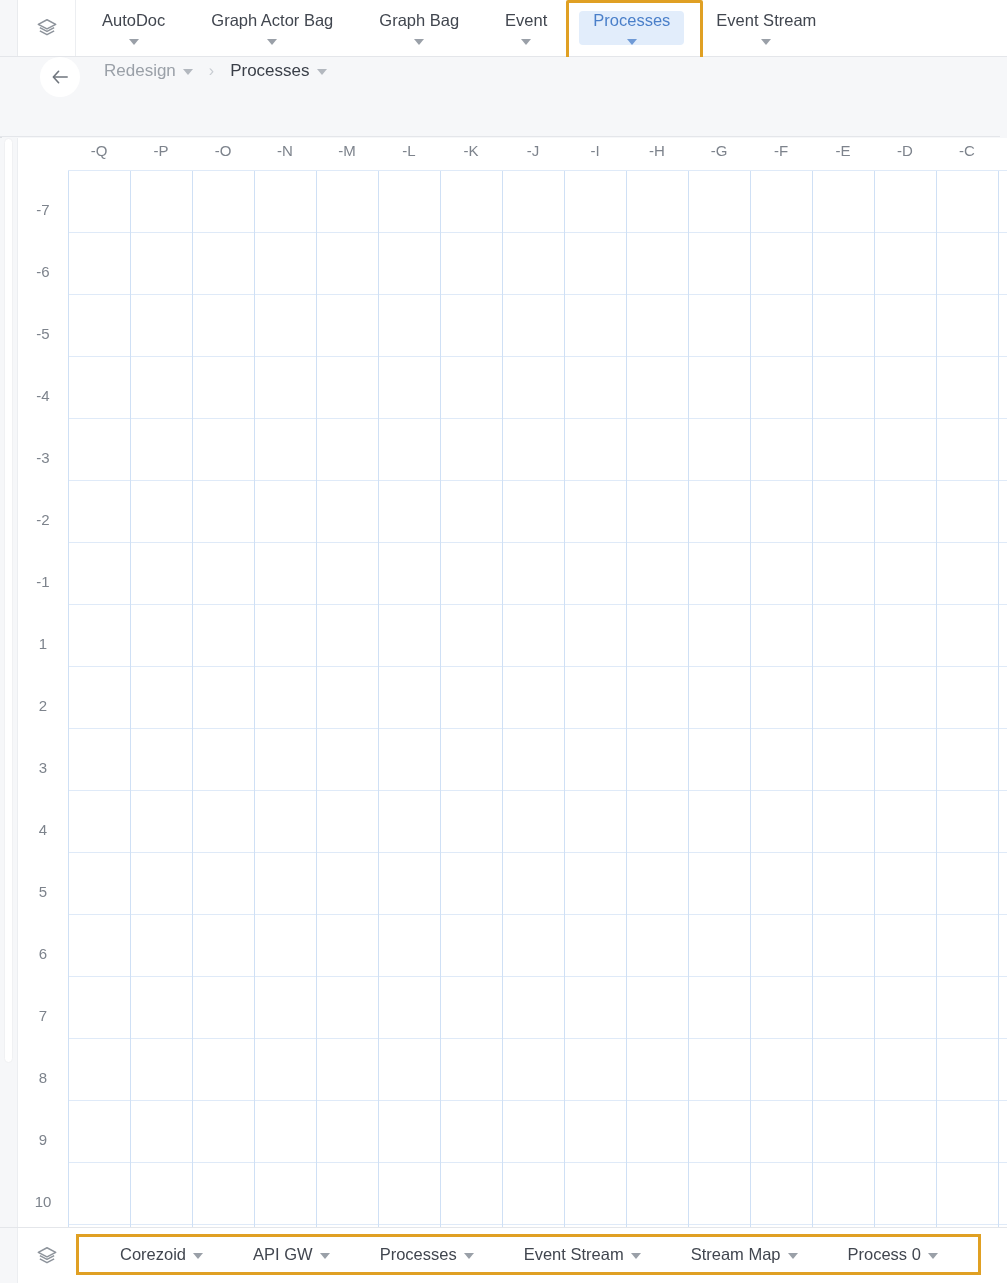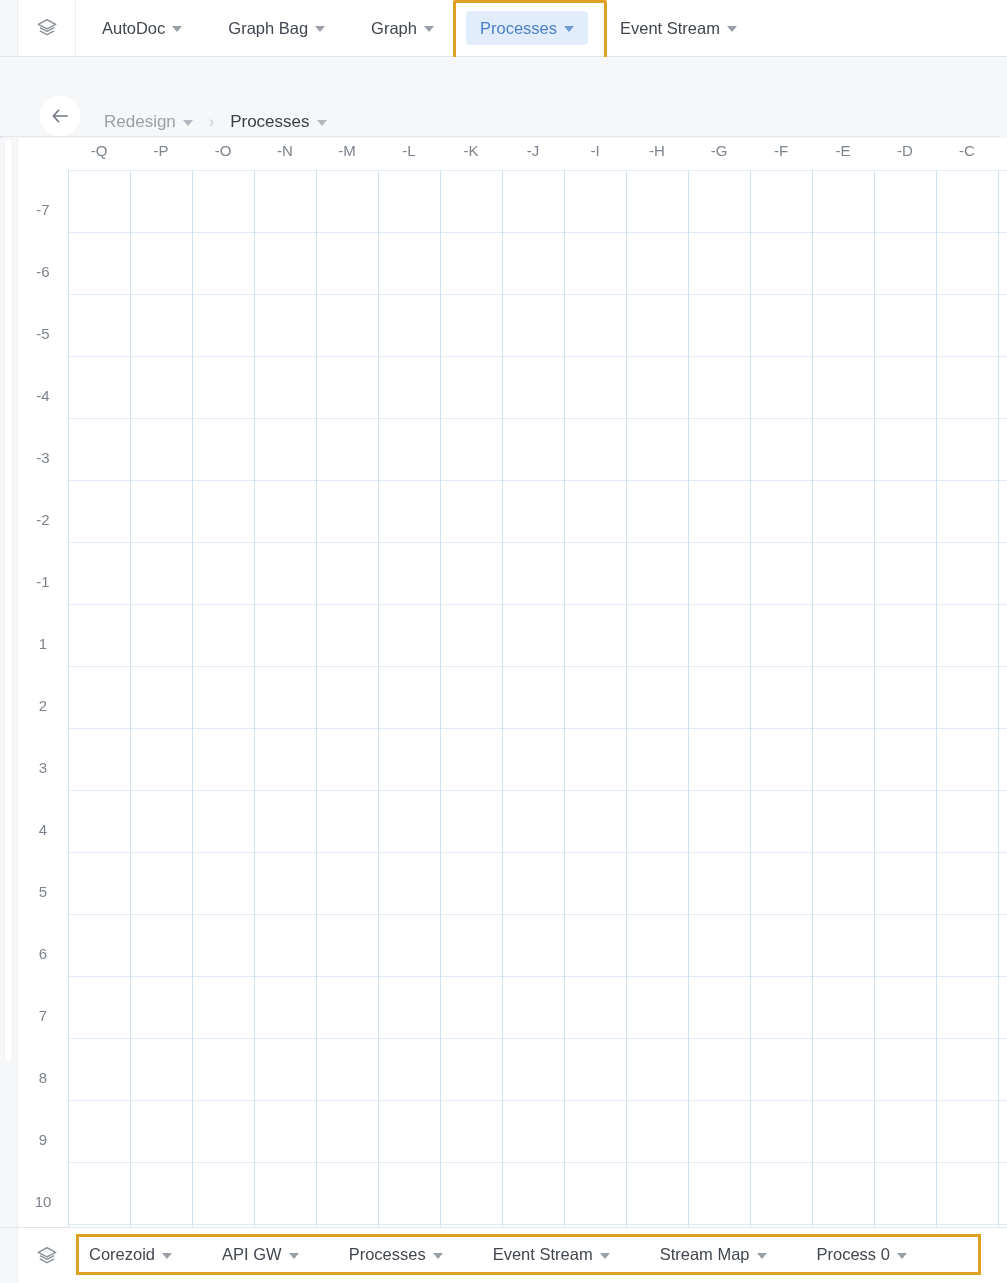--- a/index.html
+++ b/index.html
@@ -59,20 +59,21 @@
     align-items: center;
     gap: 7px;
     height: 34px;
     padding: 0 14px;
     border-radius: 4px;
     font-size: 16.5px;
     color: #41464f;
     white-space: nowrap;
     cursor: pointer;
     margin-right: 18px;
+    flex-direction: column;
   }
   .tab .caret {
     width: 0; height: 0;
     border-left: 5px solid transparent;
     border-right: 5px solid transparent;
     border-top: 6px solid #9aa0a8;
     display: block;
     margin-top: 2px;
   }
   .tab.active {
@@ -93,21 +94,21 @@
   }
 
   
   .crumbbar {
     position: absolute;
     left: 0; top: 57px;
     width: 1000px; height: 80px;
     background: #f6f7f9;
     border-bottom: 1px solid #e4e6ea;
     display: flex;
-    align-items: flex-end;
+    align-items: flex-start;
   }
   .crumb-left-strip { width: 18px; flex: 0 0 18px; height: 100%; }
   .back-btn {
     width: 40px; height: 40px;
     margin-left: 22px;
     border-radius: 50%;
     background: #ffffff;
     display: flex;
     align-items: center;
     justify-content: center;
@@ -243,21 +244,21 @@
     justify-content: center;
   }
   .bottom-items {
     position: relative;
     flex: 1 1 auto;
     display: flex;
     align-items: center;
     border: 3px solid #e0a023;
     border-right: 3px solid #e0a023;
     margin: 6px 26px 8px 0;
-    padding-left: 8px;
+    padding-left: 39px;
   }
   .bottom-item {
     display: flex;
     align-items: center;
     gap: 7px;
     font-size: 16.5px;
     color: #41464f;
     white-space: nowrap;
     cursor: pointer;
     margin-right: 46px;
@@ -294,25 +295,29 @@
         <path d="M4.2 11.6 L12 15.7 L19.8 11.6" fill="none" stroke="#8d939b" stroke-width="1.6" stroke-linejoin="round"></path>
         <path d="M4.2 15.2 L12 19.3 L19.8 15.2" fill="none" stroke="#8d939b" stroke-width="1.6" stroke-linejoin="round"></path>
       </svg>
     </div>
     <div class="tabs" id="tab-list">
         <div class="tab">
           <span>AutoDoc</span>
           <span class="caret"></span>
         </div>
         <div class="tab">
+          <span>Graph Actor Bag</span>
+          <span class="caret"></span>
+        </div>
+        <div class="tab">
           <span>Graph Bag</span>
           <span class="caret"></span>
         </div>
         <div class="tab">
-          <span>Graph</span>
+          <span>Event</span>
           <span class="caret"></span>
         </div>
         <div class="tab active focused">
           <span>Processes</span>
           <span class="caret"></span>
         </div>
         <div class="tab">
           <span>Event Stream</span>
           <span class="caret"></span>
         </div>

